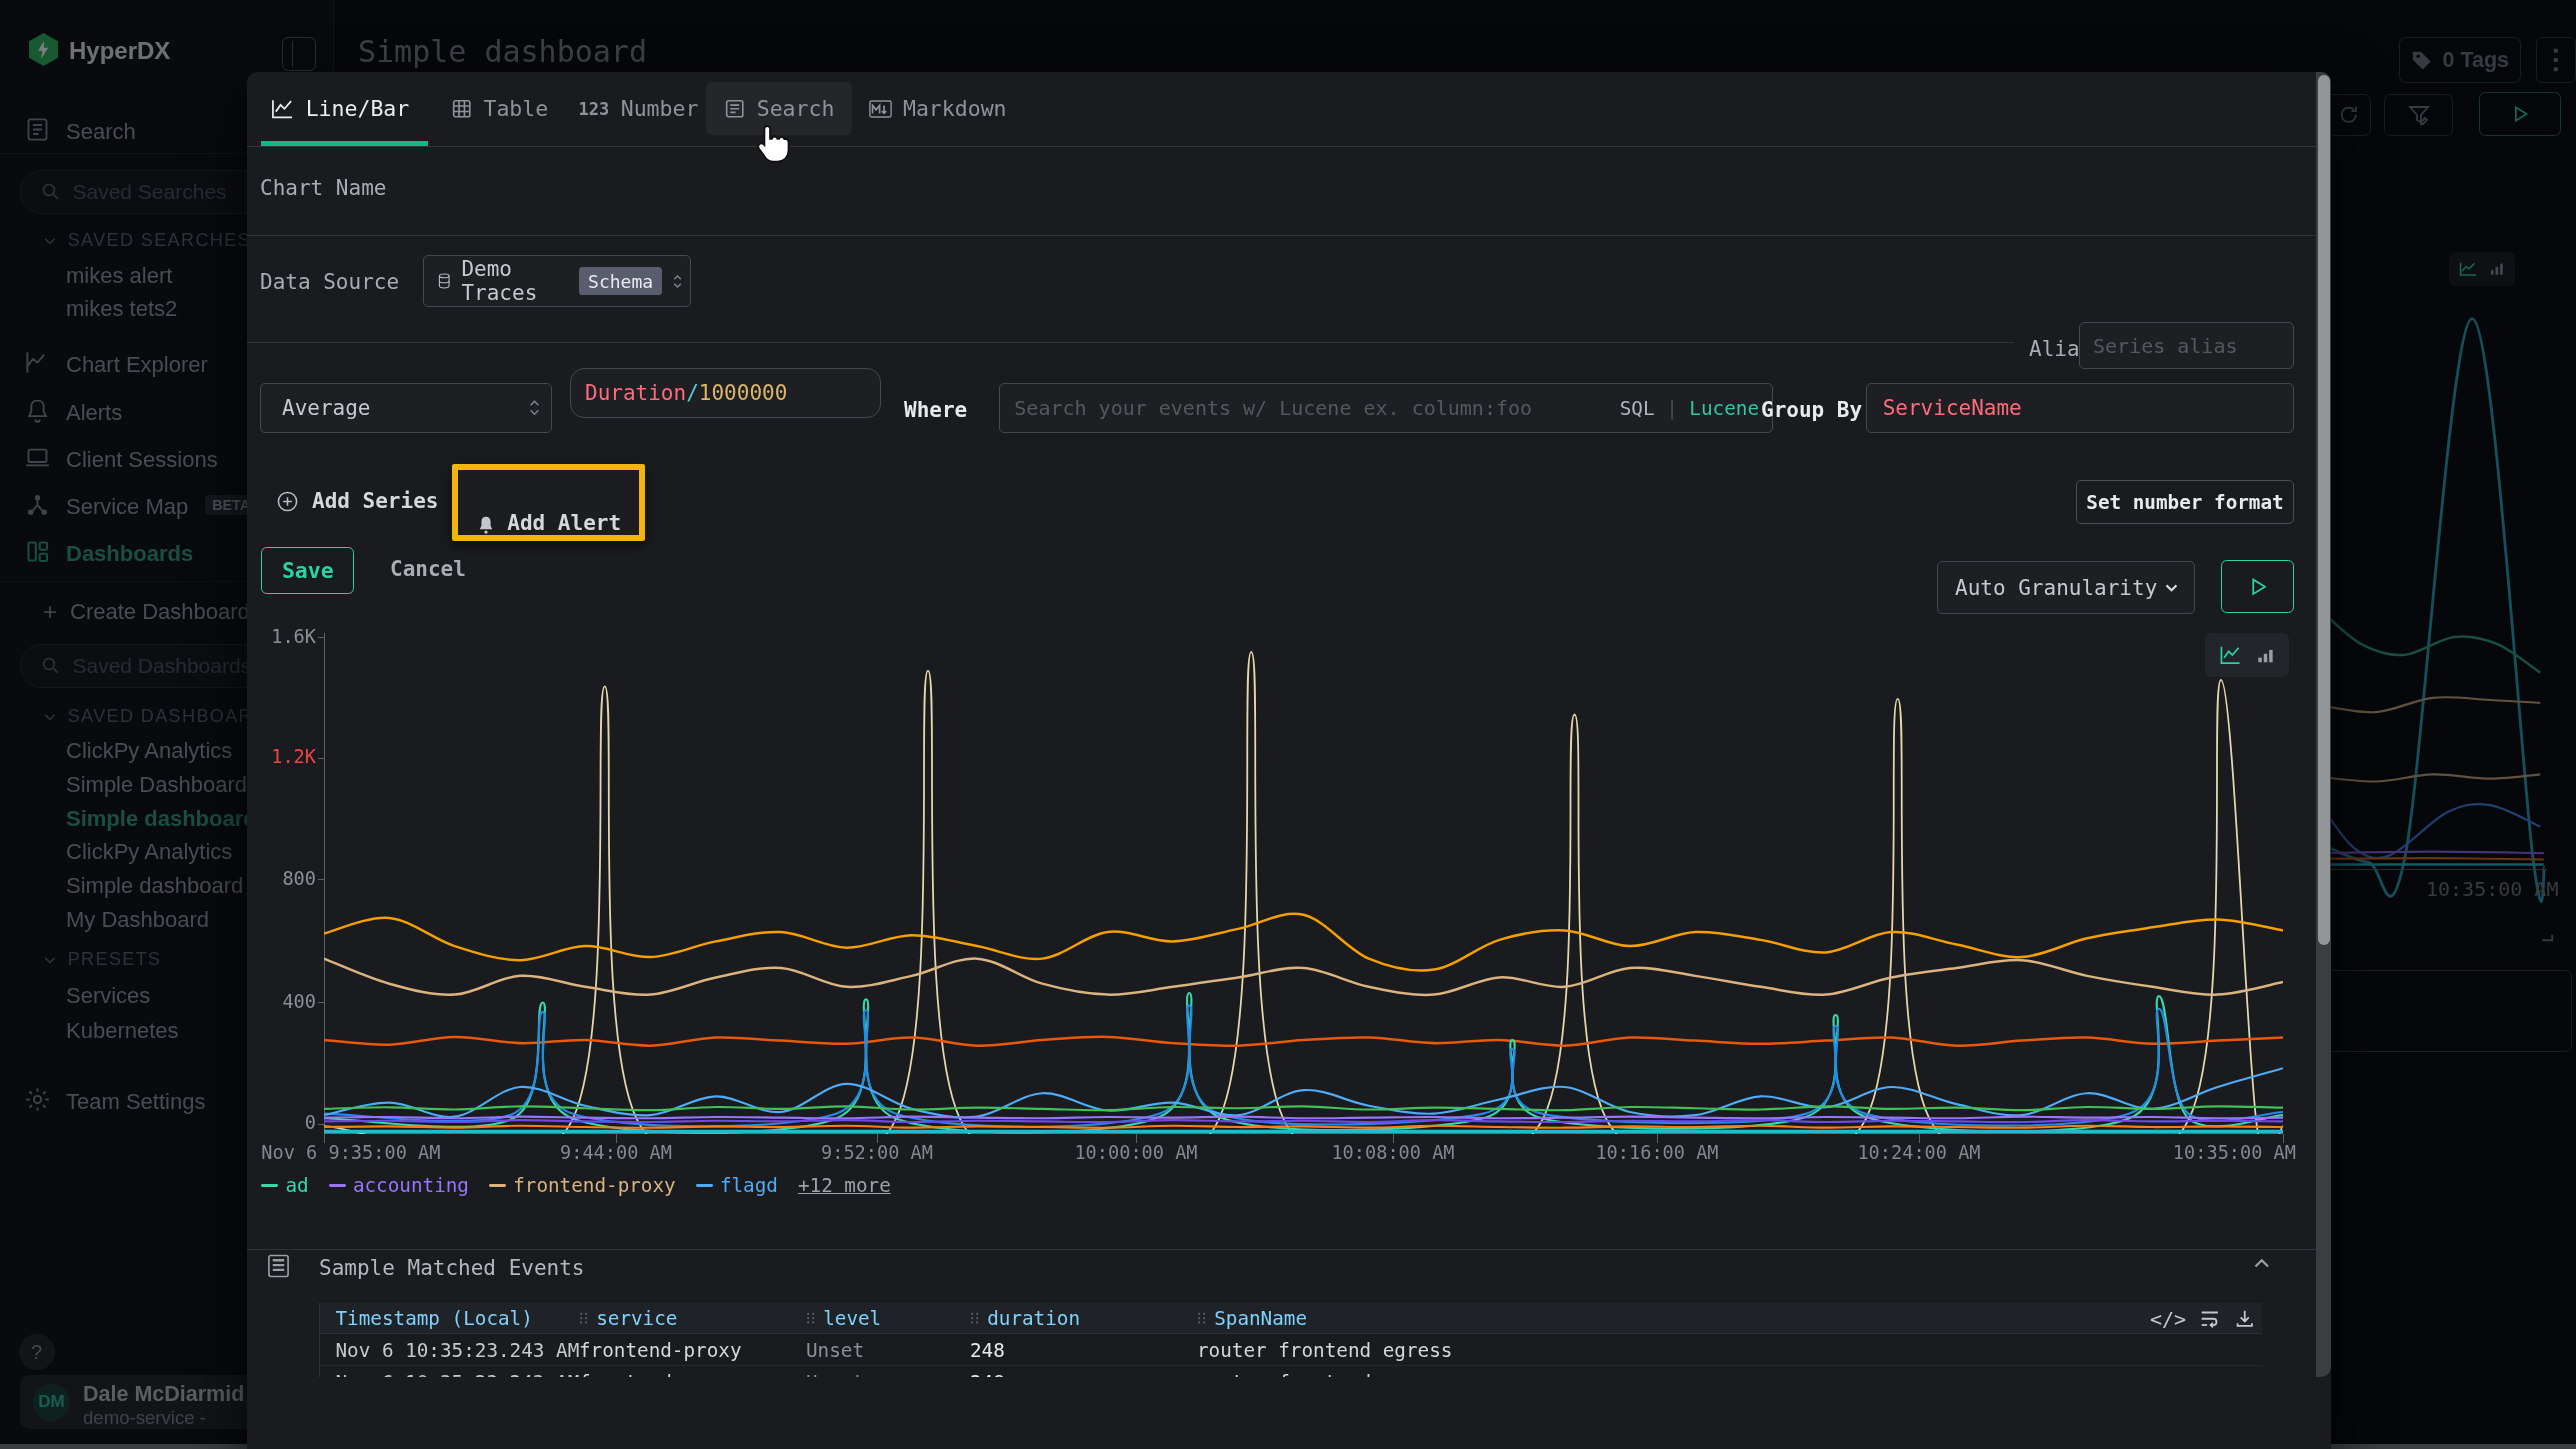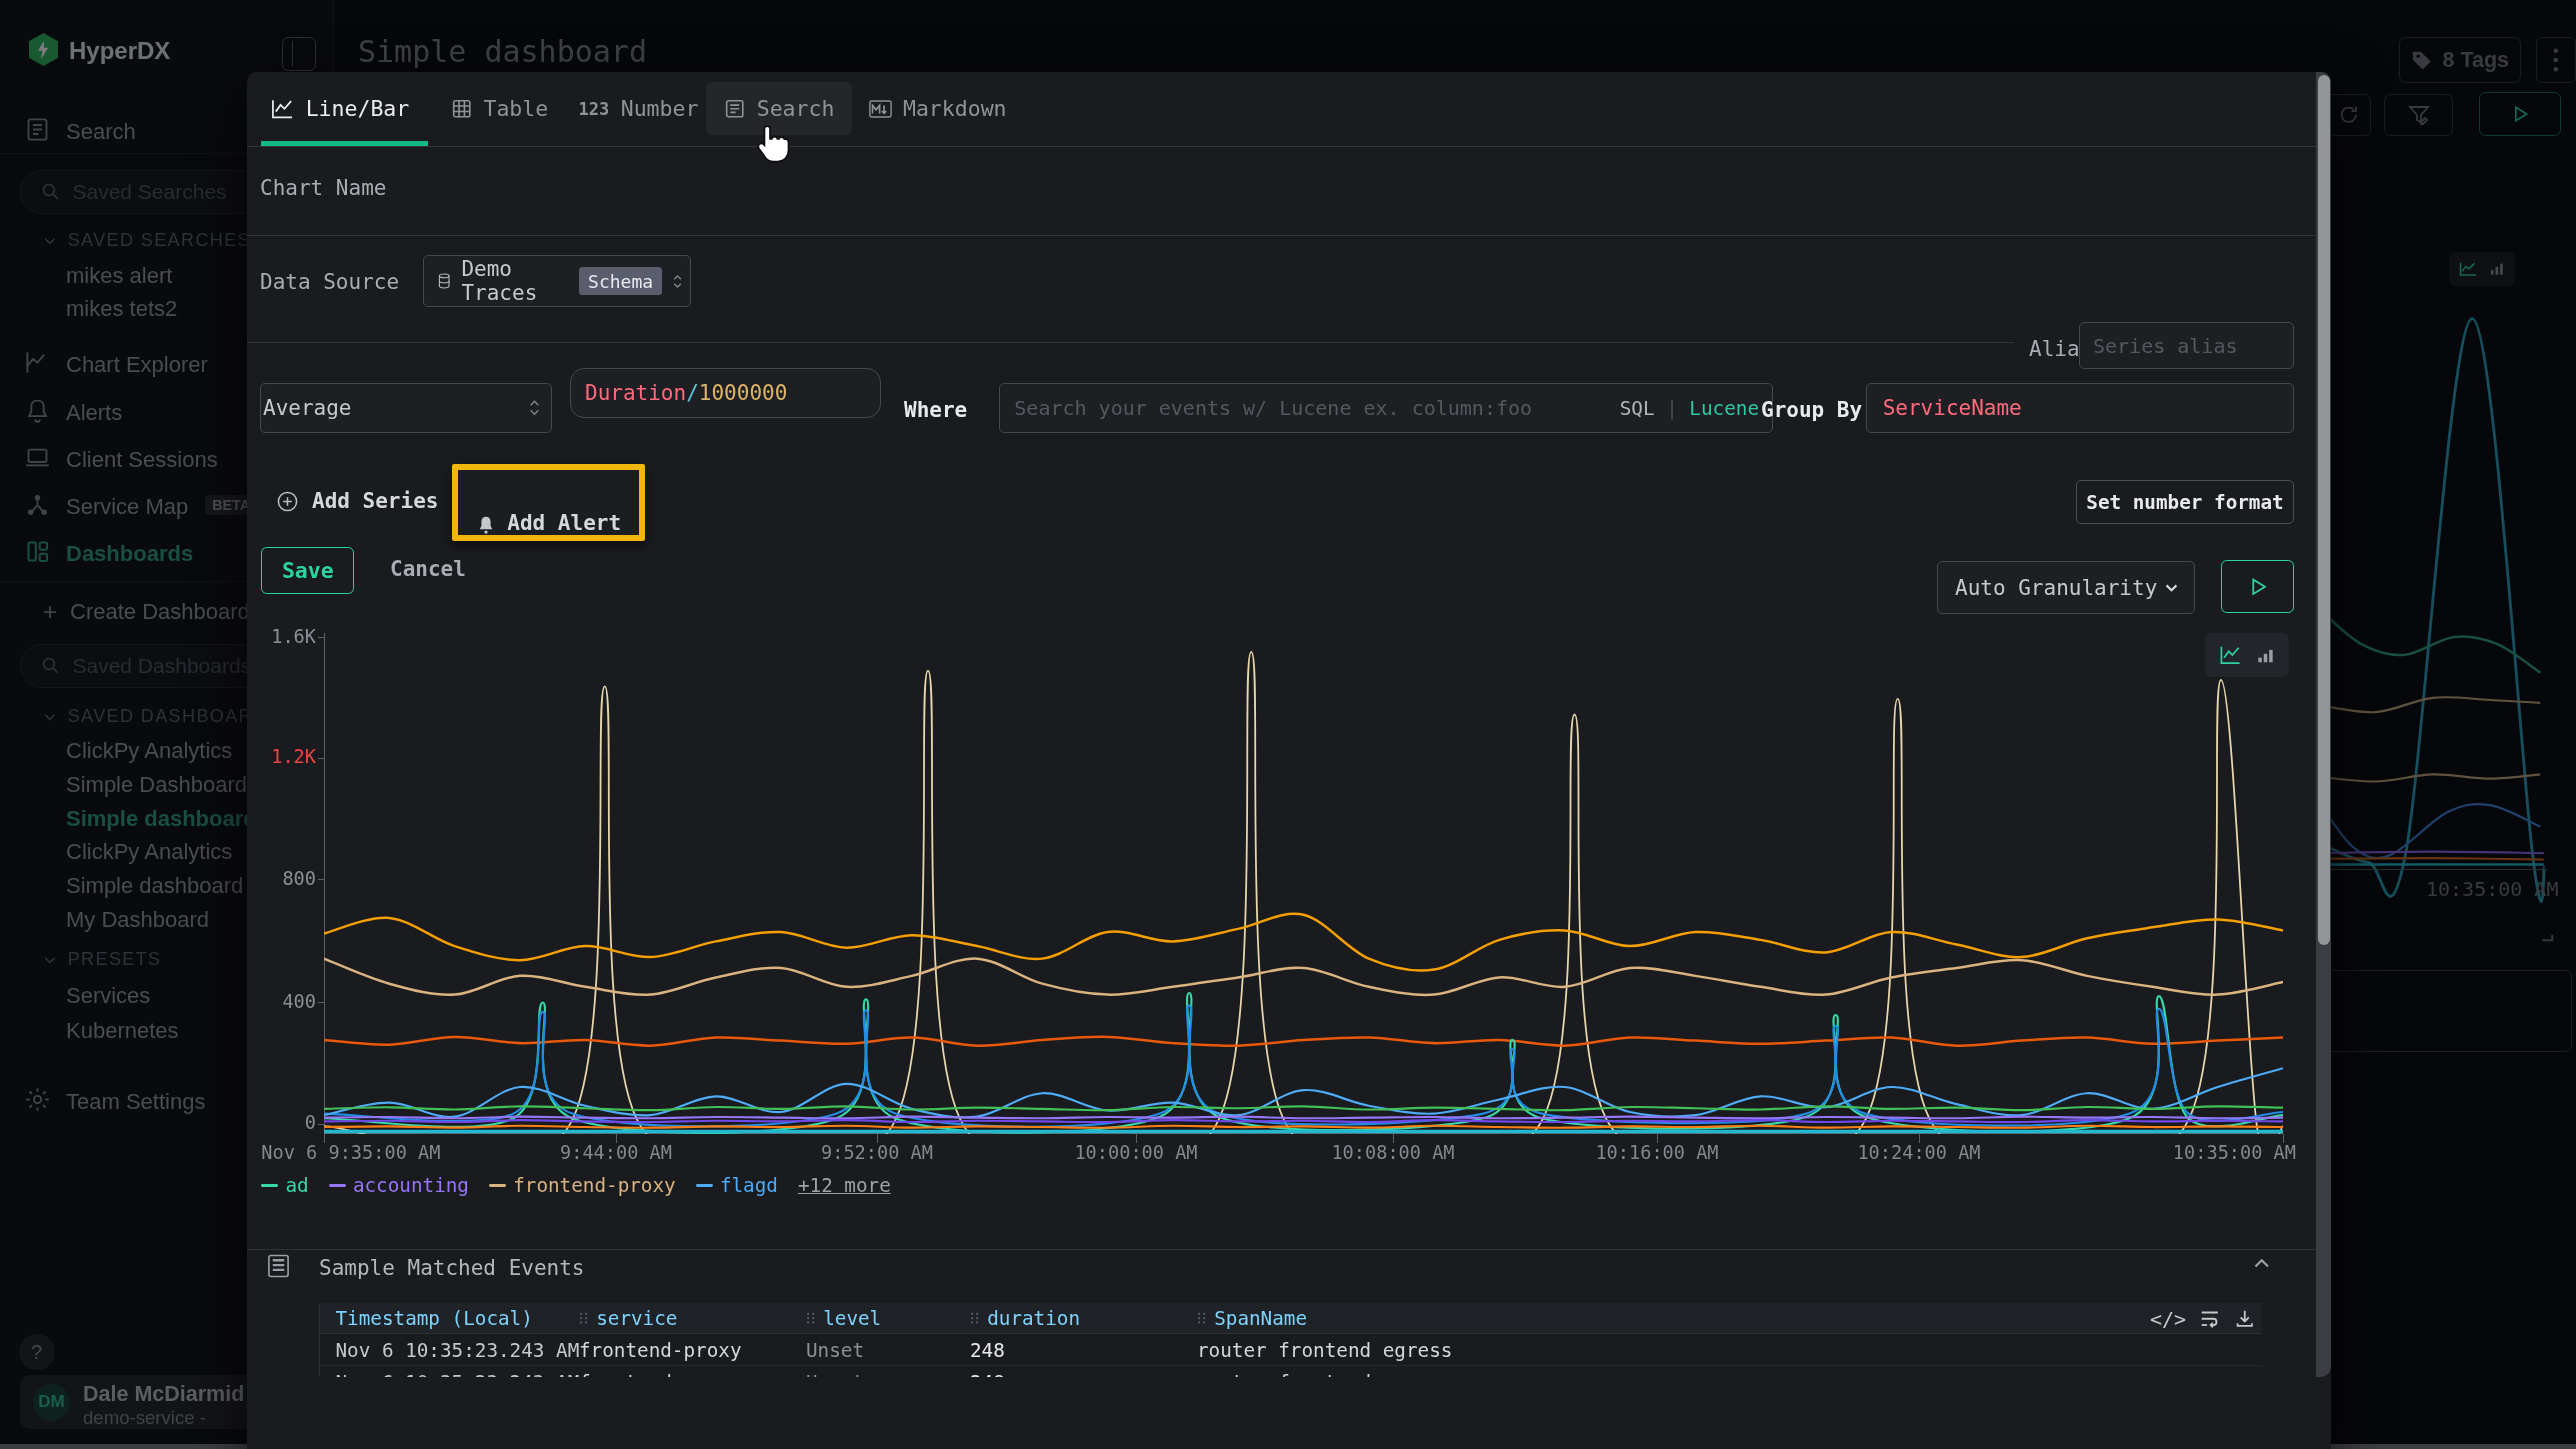--- a/index.html
+++ b/index.html
@@ -170,21 +170,21 @@
     <div class="abs" style="left:8.6px;top:2.9px;width:1.8px;height:26px;background:#595d63;"></div>
   </div>
   <div class="abs" style="left:333px;top:0;width:0.7px;height:72px;background:#222528;"></div>
   <div class="abs mono" style="left:358px;top:34px;font-size:30px;color:#7d8186;">Simple dashboard</div>
 
   <div class="btn-ghost sans" style="left:2399px;top:37px;width:122px;height:46px;font-size:21.5px;font-weight:bold;">
     <svg width="21.5" height="21.5" viewBox="0 0 24 24" fill="#70747a">
         <path d="M2 3h9l11 11-9 9L2 12V3z"></path>
         <circle cx="8" cy="8" r="2" fill="#0a0b0d"></circle>
       </svg>
-    <span>8 Tags</span>
+    <span>0 Tags</span>
   </div>
   <div class="btn-ghost" style="left:2536px;top:37px;width:40px;height:46px;">
     <svg width="5.7" height="26" viewBox="0 0 8 36" fill="#70747a">
         <circle cx="4" cy="5" r="3.2"></circle>
         <circle cx="4" cy="18" r="3.2"></circle>
         <circle cx="4" cy="31" r="3.2"></circle>
       </svg>
   </div>
 
   <div class="btn-ghost" style="left:2327px;top:94px;width:44px;height:42px;">
@@ -292,21 +292,21 @@
         <path d="M4 12l6-6 6 6M4 20l6 6 6-6"></path>
       </svg>
   </div>
 
   <div class="hline" style="left:0;top:270px;width:1767px;"></div>
   <div class="abs lbl" style="left:1782px;top:265px;">Alias</div>
   <div class="abs field" style="left:1832px;top:250px;width:215px;height:47px;color:#55595f;font-size:20px;padding-left:13px;">
     <span>Series alias</span>
   </div>
 
-  <div class="abs field" style="left:13px;top:311px;width:292px;height:50px;padding-left:2px;">
+  <div class="abs field" style="left:13px;top:311px;width:292px;height:50px;padding-left:21px;">
     <span>Average</span>
     <svg class="chev-ud" width="13" height="21.5" viewBox="0 0 20 32" fill="none" stroke="#83878d" stroke-width="2.2">
         <path d="M4 12l6-6 6 6M4 20l6 6 6-6"></path>
       </svg>
   </div>
   <div class="abs field" style="left:323px;top:296px;width:311px;height:50px;padding-left:14px;border-radius:14px;">
     <span id="field-expr"><span style="color: rgb(255, 107, 124);">Duration</span><span style="color: rgb(86, 200, 216);">/</span><span style="color: rgb(220, 181, 103);">1000000</span></span>
   </div>
   <div class="abs lbl-b" style="left:657px;top:326px;">Where</div>
   <div class="abs field" style="left:726px;top:311px;width:774px;height:50px;padding:0 13px 0 14.3px;font-size:20px;color:#545960;margin-left:26px;">

